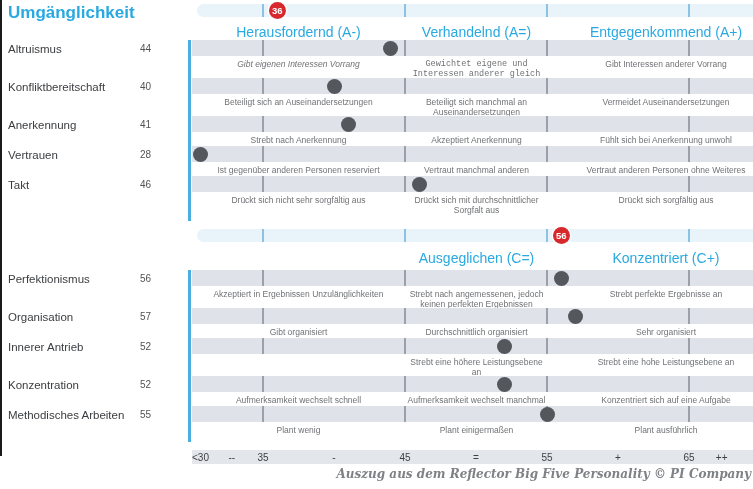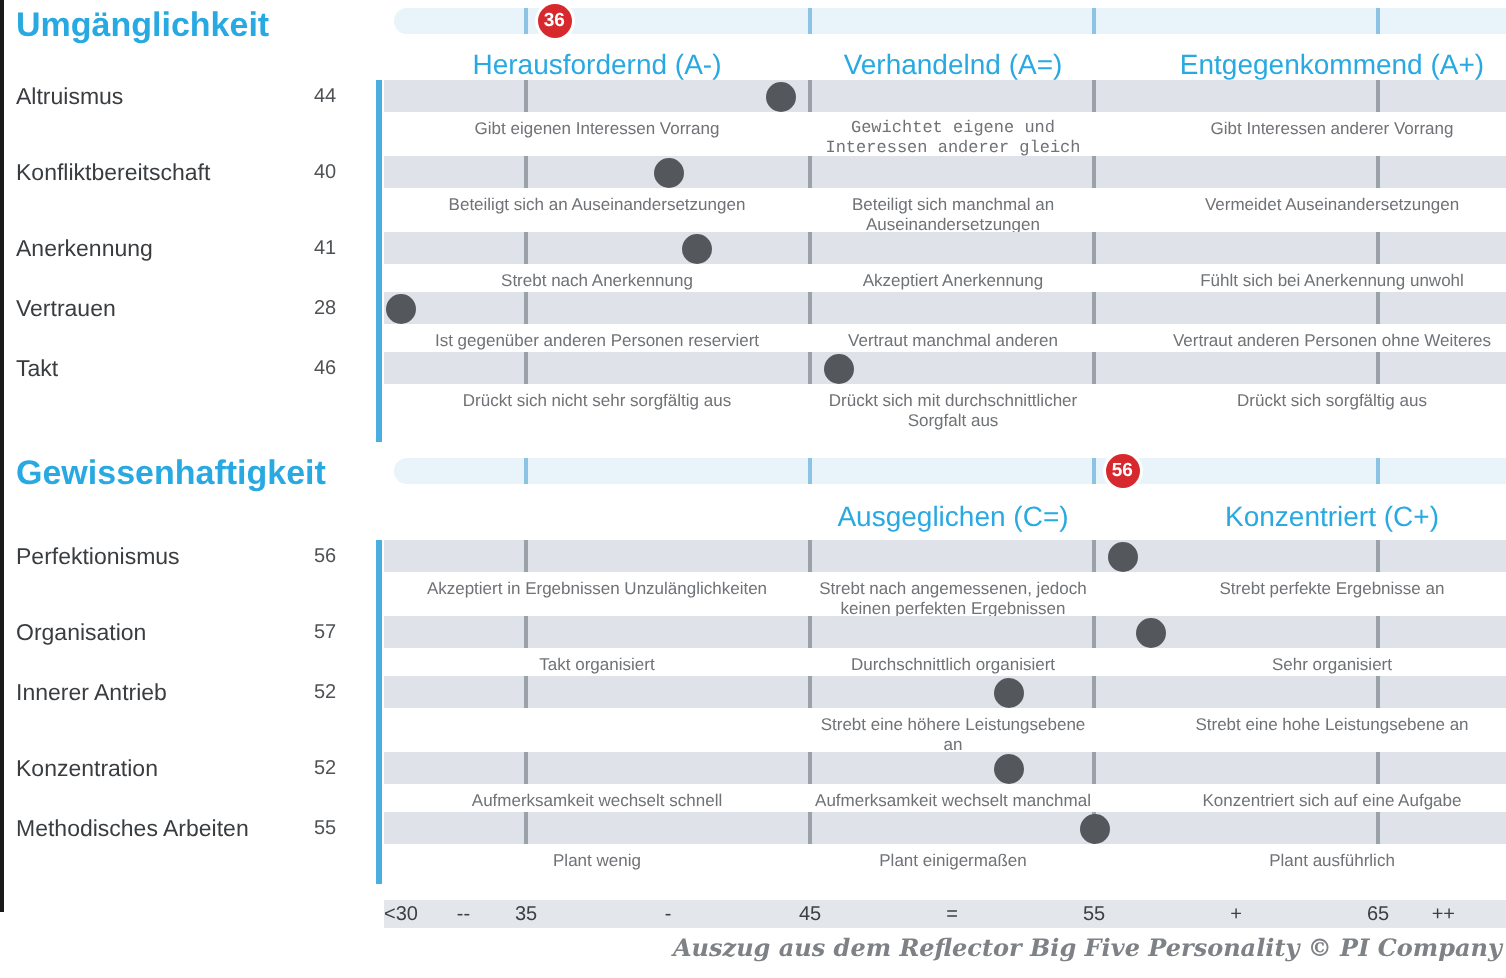--- a/index.html
+++ b/index.html
@@ -5,21 +5,21 @@
   html,body{margin:0;padding:0;background:#ffffff;}
   #canvas{
     position:relative;width:753px;height:489px;overflow:hidden;background:#ffffff;
     font-family:"Liberation Sans",sans-serif;
     -webkit-font-smoothing:antialiased;
   }
   .abs{position:absolute;}
   .sec-title{font-size:17px;font-weight:bold;color:#29a9e1;white-space:nowrap;}
   .col-header{font-size:14px;color:#29a9e1;text-align:center;white-space:nowrap;}
   .facet-label{font-size:11.5px;color:#3a3d40;white-space:nowrap;}
-  .facet-score{font-size:10px;color:#505356;text-align:center;}
+  .facet-score{font-size:10px;color:#505356;text-align:left;}
   .bar{background:#dfe2e9;height:16px;}
   .bar-tick{width:1.5px;height:16px;background:#9ba1a9;}
   .pill{background:#e8f3fa;height:13px;border-radius:7px;}
   .pill-tick{width:1.5px;height:13px;background:#8cc3e4;}
   .badge{
     width:17px;height:17px;border-radius:50%;background:#d7282d;
     box-shadow:0 0 0 1.5px #ffffff;color:#ffffff;font-size:9.5px;font-weight:bold;
     display:flex;align-items:center;justify-content:center;
   }
   .dot{width:15px;height:15px;border-radius:50%;background:#54575c;}
@@ -51,21 +51,21 @@
       <div class="abs col-header" style="left: 405px; top: 24px; width: 143px;">Verhandelnd (A=)</div>
       <div class="abs col-header" style="left: 548px; top: 24px; width: 236px;">Entgegenkommend (A+)</div>
       <div class="abs facet-label" style="left: 8px; top: 42.5px;">Altruismus</div>
       <div class="abs facet-score" style="left: 140px; top: 43px; width: 45px;">44</div>
       <div class="abs bar" style="left: 192px; top: 40px; width: 561px;"></div>
       <div class="abs bar-tick" style="left: 262.25px; top: 40px;"></div>
       <div class="abs bar-tick" style="left: 404.25px; top: 40px;"></div>
       <div class="abs bar-tick" style="left: 546.25px; top: 40px;"></div>
       <div class="abs bar-tick" style="left: 688.25px; top: 40px;"></div>
       <div class="abs dot" style="left: 383.3px; top: 40.5px; z-index: 4;"></div>
-      <div class="abs caption" style="left: 192px; top: 60px; width: 213px;"><span style="max-width: 180px;">Gibt eigenen Interessen Vorrang</span></div>
+      <div class="abs caption" style="left: 192px; top: 60px; width: 213px;"><span style="max-width: 180px; font-style: italic;">Gibt eigenen Interessen Vorrang</span></div>
       <div class="abs caption" style="left: 405px; top: 60px; width: 143px;"><span style="max-width: 158px; font-family: Liberation Mono, monospace;">Gewichtet eigene und Interessen anderer gleich</span></div>
       <div class="abs caption" style="left: 548px; top: 60px; width: 236px;"><span style="max-width: 210px;">Gibt Interessen anderer Vorrang</span></div>
       <div class="abs facet-label" style="left: 8px; top: 80.5px;">Konfliktbereitschaft</div>
       <div class="abs facet-score" style="left: 140px; top: 81px; width: 45px;">40</div>
       <div class="abs bar" style="left: 192px; top: 78px; width: 561px;"></div>
       <div class="abs bar-tick" style="left: 262.25px; top: 78px;"></div>
       <div class="abs bar-tick" style="left: 404.25px; top: 78px;"></div>
       <div class="abs bar-tick" style="left: 546.25px; top: 78px;"></div>
       <div class="abs bar-tick" style="left: 688.25px; top: 78px;"></div>
       <div class="abs dot" style="left: 326.5px; top: 78.5px; z-index: 4;"></div>
@@ -99,21 +99,20 @@
       <div class="abs bar" style="left: 192px; top: 176px; width: 561px;"></div>
       <div class="abs bar-tick" style="left: 262.25px; top: 176px;"></div>
       <div class="abs bar-tick" style="left: 404.25px; top: 176px;"></div>
       <div class="abs bar-tick" style="left: 546.25px; top: 176px;"></div>
       <div class="abs bar-tick" style="left: 688.25px; top: 176px;"></div>
       <div class="abs dot" style="left: 411.7px; top: 176.5px; z-index: 4;"></div>
       <div class="abs caption" style="left: 405px; top: 196px; width: 143px;"><span style="max-width: 158px;">Drückt sich mit durchschnittlicher Sorgfalt aus</span></div>
       <div class="abs caption" style="left: 192px; top: 196px; width: 213px;"><span style="max-width: 180px;">Drückt sich nicht sehr sorgfältig aus</span></div>
       <div class="abs caption" style="left: 548px; top: 196px; width: 236px;"><span style="max-width: 210px;">Drückt sich sorgfältig aus</span></div>
       <div class="abs vline" style="left: 188px; top: 40px; height: 181px;"></div>
-      <div class="abs sec-title" style="left: 8px; top: 227px;">Gewissenhaftigkeit</div>
       <div class="abs pill" style="left: 197px; top: 229px; width: 563px;"></div>
       <div class="abs pill-tick" style="left: 262.25px; top: 229px;"></div>
       <div class="abs pill-tick" style="left: 404.25px; top: 229px;"></div>
       <div class="abs pill-tick" style="left: 546.25px; top: 229px;"></div>
       <div class="abs pill-tick" style="left: 688.25px; top: 229px;"></div>
       <div class="abs badge" style="left: 552.7px; top: 227px; z-index: 5;">56</div>
       <div class="abs col-header" style="left: 405px; top: 250px; width: 143px;">Ausgeglichen (C=)</div>
       <div class="abs col-header" style="left: 548px; top: 250px; width: 236px;">Konzentriert (C+)</div>
       <div class="abs facet-label" style="left: 8px; top: 272.5px;">Perfektionismus</div>
       <div class="abs facet-score" style="left: 140px; top: 273px; width: 45px;">56</div>
@@ -127,21 +126,21 @@
       <div class="abs caption" style="left: 405px; top: 290px; width: 143px;"><span style="max-width: 158px;">Strebt nach angemessenen, jedoch keinen perfekten Ergebnissen</span></div>
       <div class="abs caption" style="left: 548px; top: 290px; width: 236px;"><span style="max-width: 210px;">Strebt perfekte Ergebnisse an</span></div>
       <div class="abs facet-label" style="left: 8px; top: 310.5px;">Organisation</div>
       <div class="abs facet-score" style="left: 140px; top: 311px; width: 45px;">57</div>
       <div class="abs bar" style="left: 192px; top: 308px; width: 561px;"></div>
       <div class="abs bar-tick" style="left: 262.25px; top: 308px;"></div>
       <div class="abs bar-tick" style="left: 404.25px; top: 308px;"></div>
       <div class="abs bar-tick" style="left: 546.25px; top: 308px;"></div>
       <div class="abs bar-tick" style="left: 688.25px; top: 308px;"></div>
       <div class="abs dot" style="left: 567.9px; top: 308.5px; z-index: 4;"></div>
-      <div class="abs caption" style="left: 192px; top: 328px; width: 213px;"><span style="max-width: 180px;">Takt organisiert</span></div>
+      <div class="abs caption" style="left: 192px; top: 328px; width: 213px;"><span style="max-width: 180px;">Gibt organisiert</span></div>
       <div class="abs caption" style="left: 405px; top: 328px; width: 143px;"><span style="max-width: 158px;">Durchschnittlich organisiert</span></div>
       <div class="abs caption" style="left: 548px; top: 328px; width: 236px;"><span style="max-width: 210px;">Sehr organisiert</span></div>
       <div class="abs facet-label" style="left: 8px; top: 340.5px;">Innerer Antrieb</div>
       <div class="abs facet-score" style="left: 140px; top: 341px; width: 45px;">52</div>
       <div class="abs bar" style="left: 192px; top: 338px; width: 561px;"></div>
       <div class="abs bar-tick" style="left: 262.25px; top: 338px;"></div>
       <div class="abs bar-tick" style="left: 404.25px; top: 338px;"></div>
       <div class="abs bar-tick" style="left: 546.25px; top: 338px;"></div>
       <div class="abs bar-tick" style="left: 688.25px; top: 338px;"></div>
       <div class="abs dot" style="left: 496.9px; top: 338.5px; z-index: 4;"></div>

